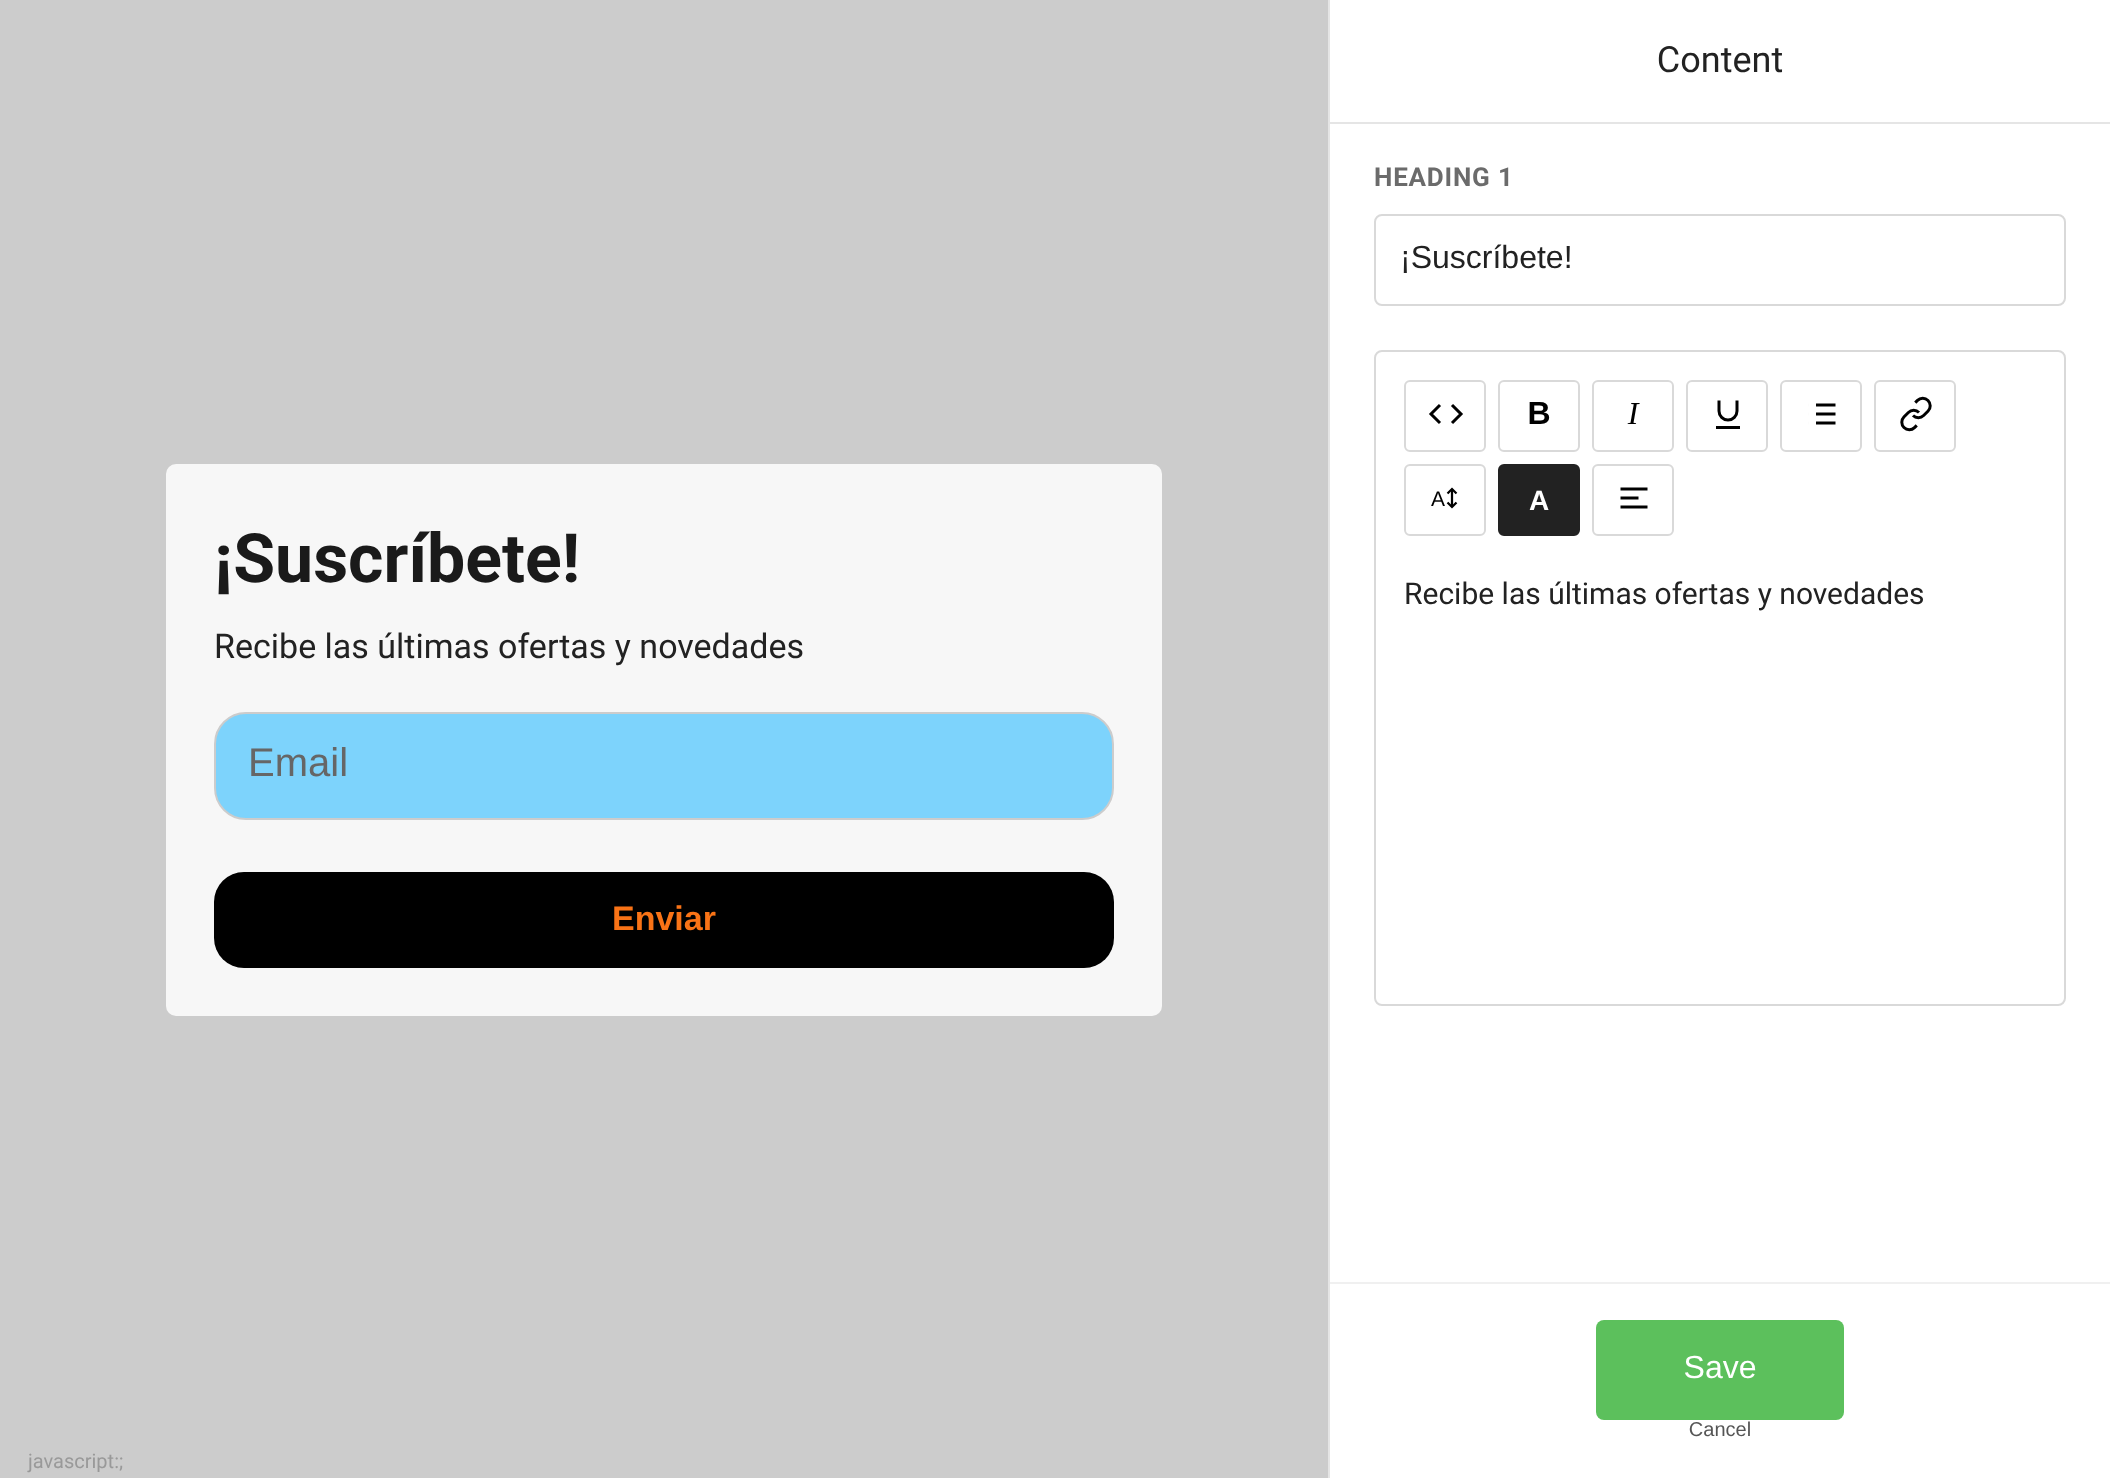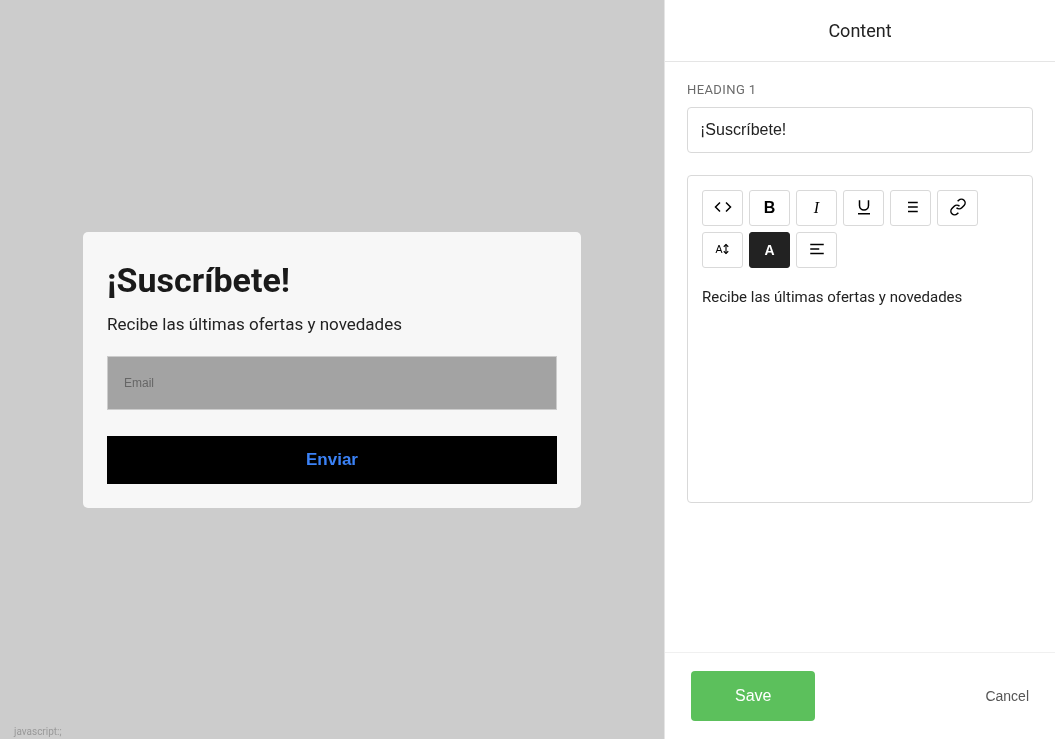--- a/index.html
+++ b/index.html
@@ -36,37 +36,37 @@
     }
     .subscribe-text {
       font-size: 17px;
       color: #222;
       margin-bottom: 22px;
     }
     .email-input {
       width: 100%;
       height: 54px;
       border: 1px solid #ccc;
-      border-radius: 0;
-      background: #a3a3a3;
+      border-radius: 16px;
+      background: #7dd3fc;
       padding: 0 16px;
-      font-size: 12px;
+      font-size: 20px;
       color: #333;
       margin-bottom: 26px;
     }
     .email-input::placeholder {
       color: #666;
     }
     .submit-btn {
       width: 100%;
       height: 48px;
       background: #000;
-      color: #3b82f6;
+      color: #f97316;
       border: none;
-      border-radius: 0;
+      border-radius: 15px;
       font-size: 17px;
       font-weight: 700;
       cursor: pointer;
     }
     .sidebar {
       width: 390px;
       background: #fff;
       display: flex;
       flex-direction: column;
     }
@@ -77,21 +77,21 @@
       color: #222;
       border-bottom: 1px solid #e5e5e5;
     }
     .sidebar-body {
       flex: 1;
       padding: 20px 22px 0 22px;
       overflow: auto;
     }
     .field-label {
       font-size: 13px;
-      font-weight: 400;
+      font-weight: 700;
       letter-spacing: 0.4px;
       color: #6b6b6b;
       margin-bottom: 10px;
     }
     .heading-input {
       width: 100%;
       height: 46px;
       border: 1px solid #d9d9d9;
       border-radius: 4px;
       padding: 0 12px;
@@ -138,41 +138,42 @@
       background: #222;
       color: #fff;
       border-color: #222;
     }
     .editor-content {
       font-size: 15px;
       color: #222;
       min-height: 200px;
     }
     .sidebar-footer {
-      padding: 18px 26px;
+      padding: 18px 16px;
       display: flex;
       align-items: center;
       justify-content: space-between;
       border-top: 1px solid #f0f0f0;
+      flex-direction: column;
     }
     .save-btn {
       background: #5cc05c;
       color: #fff;
       border: none;
       border-radius: 4px;
       padding: 0 44px;
       height: 50px;
       font-size: 16px;
       cursor: pointer;
     }
     .cancel-btn {
       background: none;
       border: none;
       color: #555;
-      font-size: 14px;
+      font-size: 10px;
       cursor: pointer;
     }
     .jstip {
       position: absolute;
       bottom: 0;
       left: 12px;
       font-size: 10px;
       color: #999;
       padding: 2px;
     }

